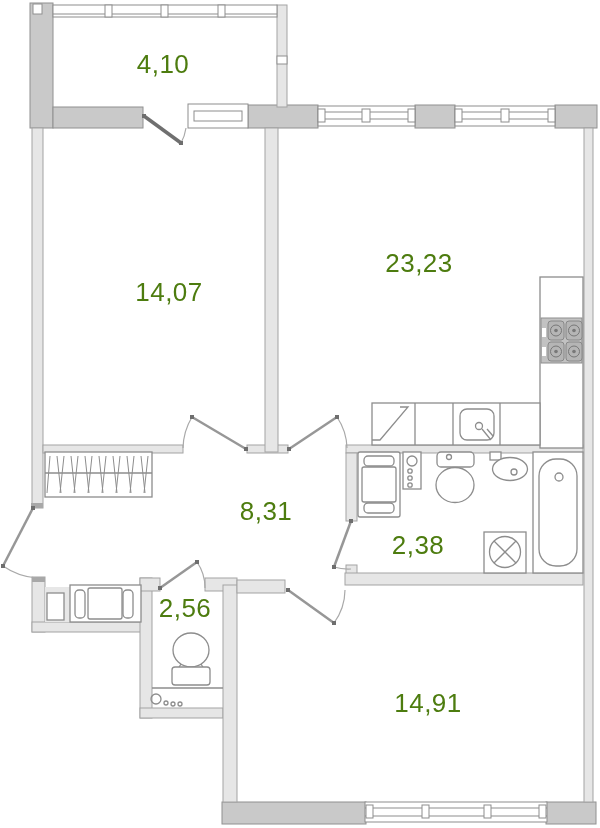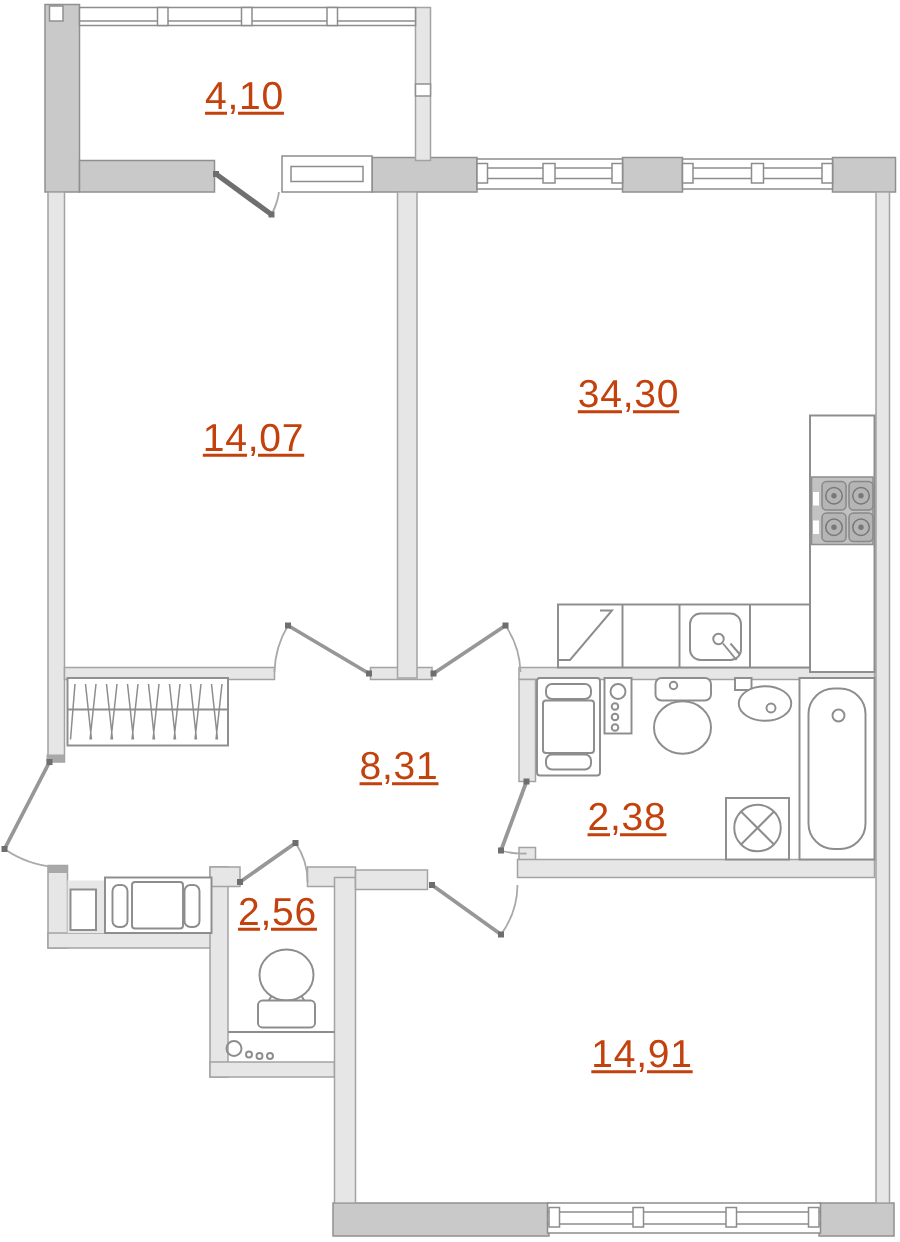--- a/index.html
+++ b/index.html
@@ -14,21 +14,21 @@
   .win{fill:#ffffff;stroke:#8d8d8d;stroke-width:1;}
   .winline{stroke:#8d8d8d;stroke-width:1;fill:none;}
   .fx{fill:#ffffff;stroke:#8d8d8d;stroke-width:1.3;}
   .fxl{fill:none;stroke:#8d8d8d;stroke-width:1.3;}
   .leaf{stroke:#979797;stroke-width:2.5;fill:none;}
   .leafdark{stroke:#6f6f6f;stroke-width:3.5;fill:none;}
   .arc{stroke:#a9a9a9;stroke-width:1.2;fill:none;}
   .cap{fill:#6e6e6e;stroke:none;}
   .hatch{stroke:#8d8d8d;stroke-width:1;fill:none;}
   .room-label{position:absolute;transform:translate(-50%,-50%);font-size:26px;
-              color:#c2410c;letter-spacing:0.5px;white-space:nowrap;text-decoration:underline;}
+              color:#4d7c0f;letter-spacing:0.5px;white-space:nowrap;}
 </style>
 </head>
 <body>
 
 <div class="plan-wrap">
 <svg width="600" height="828" viewBox="0 0 600 828">
 
   <g>
     <rect class="wd" x="30" y="3" width="23" height="125"></rect>
     <rect class="wn" x="33" y="4" width="9" height="10"></rect>
@@ -243,18 +243,18 @@
       <circle class="fxl" cx="156" cy="699" r="5"></circle>
       <circle class="fxl" cx="166" cy="703" r="2"></circle>
       <circle class="fxl" cx="173" cy="704" r="2"></circle>
       <circle class="fxl" cx="180" cy="704" r="2"></circle>
     </g>
   </g>
 </svg>
 
 <div class="room-label" style="left:163px;top:64px">4,10</div>
 <div class="room-label" style="left:169px;top:292px">14,07</div>
-<div class="room-label" style="left:419px;top:263px">34,30</div>
+<div class="room-label" style="left:419px;top:263px">23,23</div>
 <div class="room-label" style="left:266px;top:511px">8,31</div>
 <div class="room-label" style="left:418px;top:545px">2,38</div>
 <div class="room-label" style="left:185px;top:608px">2,56</div>
 <div class="room-label" style="left:428px;top:703px">14,91</div>
 </div>
 
 </body></html>

